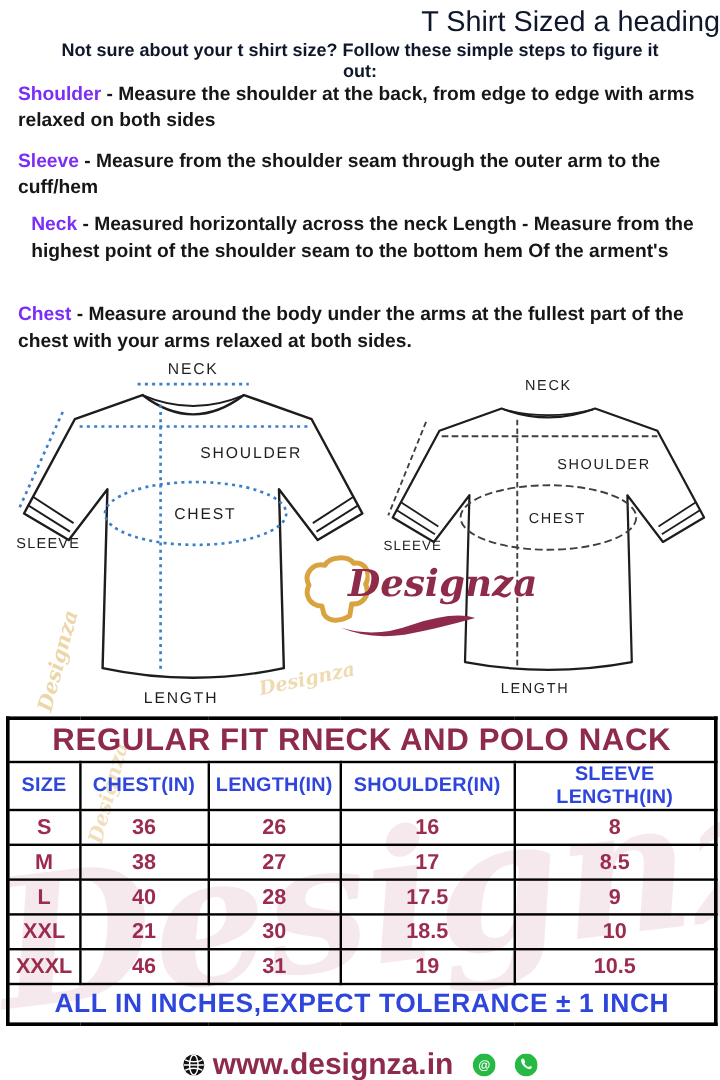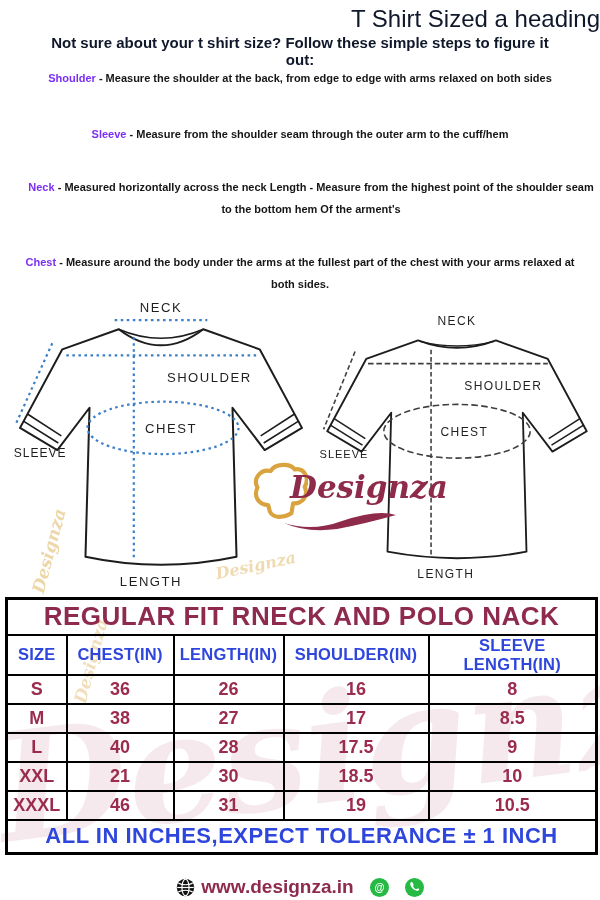--- a/index.html
+++ b/index.html
@@ -13,21 +13,21 @@
   .page-title {
     position: absolute; top: 5px; left: 0; width: 100%;
     text-align: right; color: #0f172a; font-size: 24px; font-weight: normal;
   }
   .intro {
     position: absolute; top: 34px; left: 50px; width: 500px;
     text-align: center; color: #0f172a; font-size: 15px; font-weight: bold; line-height: 17px;
   }
   .definition {
     position: absolute; left: 15px; width: 570px;
-    text-align: center; color: #161616; font-size: 11px; font-weight: bold; line-height: 21.5px;
+    color: #161616; font-size: 16px; font-weight: bold; line-height: 21.5px;
   }
   .definition .term { color: #7b2ff5; }
   .def-0 { top: 68px; }
   .def-1 { top: 124px; }
   .def-2 { top: 177px; margin-left: 11px; }
   .def-3 { top: 252px; }
   
   .diagram-front { position: absolute; left: 8px;  top: 299px; z-index: 1; }
   .diagram-back  { position: absolute; left: 318px; top: 303px; z-index: 1; }
   .shirt-outline { fill: #ffffff; stroke: #1d1d1d; stroke-width: 2; stroke-linejoin: round; }
@@ -62,21 +62,21 @@
   }
   .t-head td { height: 30px; color: #2f46dd; font-size: 16.5px; font-weight: 800; letter-spacing: 0.2px; }
   .t-row td { height: 29px; color: #9b2c4e; font-size: 18px; font-weight: 800; }
   .t-note { height: 34px; color: #2f46dd; font-size: 22px; font-weight: 700; letter-spacing: 0.5px; }
   
   .footer {
     position: absolute; left: 0; top: 874px; width: 100%; height: 26px;
     display: flex; justify-content: center; align-items: center; gap: 16px; z-index: 2;
   }
   .footer .f-item { display: flex; align-items: center; gap: 6px; }
-  .footer .f-text { color: #8e2a4e; font-size: 19px; font-weight: bold; }
+  .footer .f-text { color: #8e2a4e; font-size: 25px; font-weight: bold; }
 </style>
 </head>
 <body>
 
 <div class="canvas">
 
   <div class="page-title">T Shirt Sized a heading</div>
   <div class="intro">Not sure about your t shirt size? Follow these simple steps to figure it out:</div>
 
   <div class="definition def-0"><span class="term">Shoulder</span> <span>- Measure the shoulder at the back, from edge to edge with arms relaxed on both sides</span></div>

